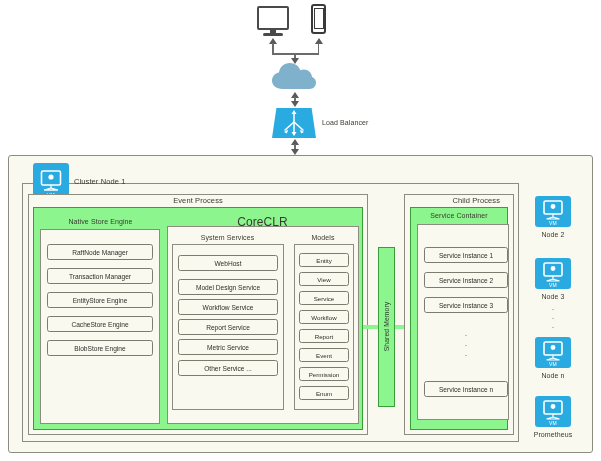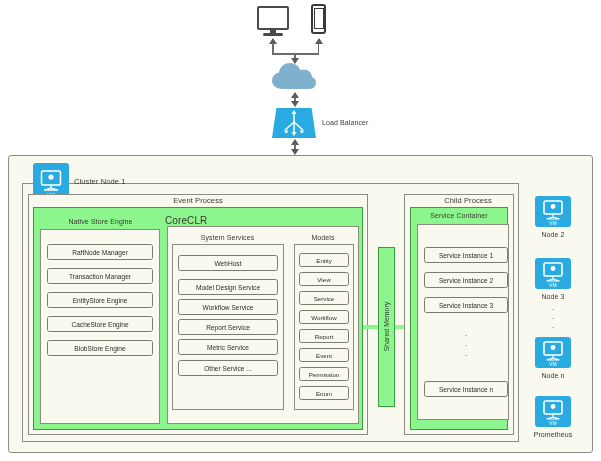--- a/index.html
+++ b/index.html
@@ -131,21 +131,21 @@
   #native-store-box {
     left: 40px; top: 229px; width: 120px; height: 195px;
     background: #FAF9EF;
     border: 1.1px solid #8c8c80;
     box-sizing: border-box;
   }
 
   
   #coreclr-label {
     left: 165px; top: 215px; width: 195px;
-    font-size: 10px;
+    text-align: center; font-size: 12px;
   }
   #coreclr-box {
     left: 167px; top: 226px; width: 192px; height: 198px;
     background: #FAF9EF;
     border: 1.1px solid #8c8c80;
     box-sizing: border-box;
   }
   #system-services-label {
     left: 170px; top: 234px; width: 115px;
     text-align: center; font-size: 7px;
@@ -211,21 +211,21 @@
 
   
   #child-process-box {
     left: 404px; top: 194px; width: 110px; height: 241px;
     background: #FAF9EF;
     border: 1.1px solid #8c8c80;
     box-sizing: border-box;
   }
   #child-process-label {
     left: 404px; top: 196px; width: 96px;
-    text-align: center; font-size: 7.5px; margin-left: 16px;
+    text-align: right; font-size: 7.5px;
   }
   #service-container-green {
     left: 410px; top: 207px; width: 98px; height: 223px;
     background: #8DF58D;
     border: 1.1px solid #3a9c3a;
     box-sizing: border-box;
   }
   #service-container-label {
     left: 410px; top: 212px; width: 98px;
     text-align: center; font-size: 7px;

